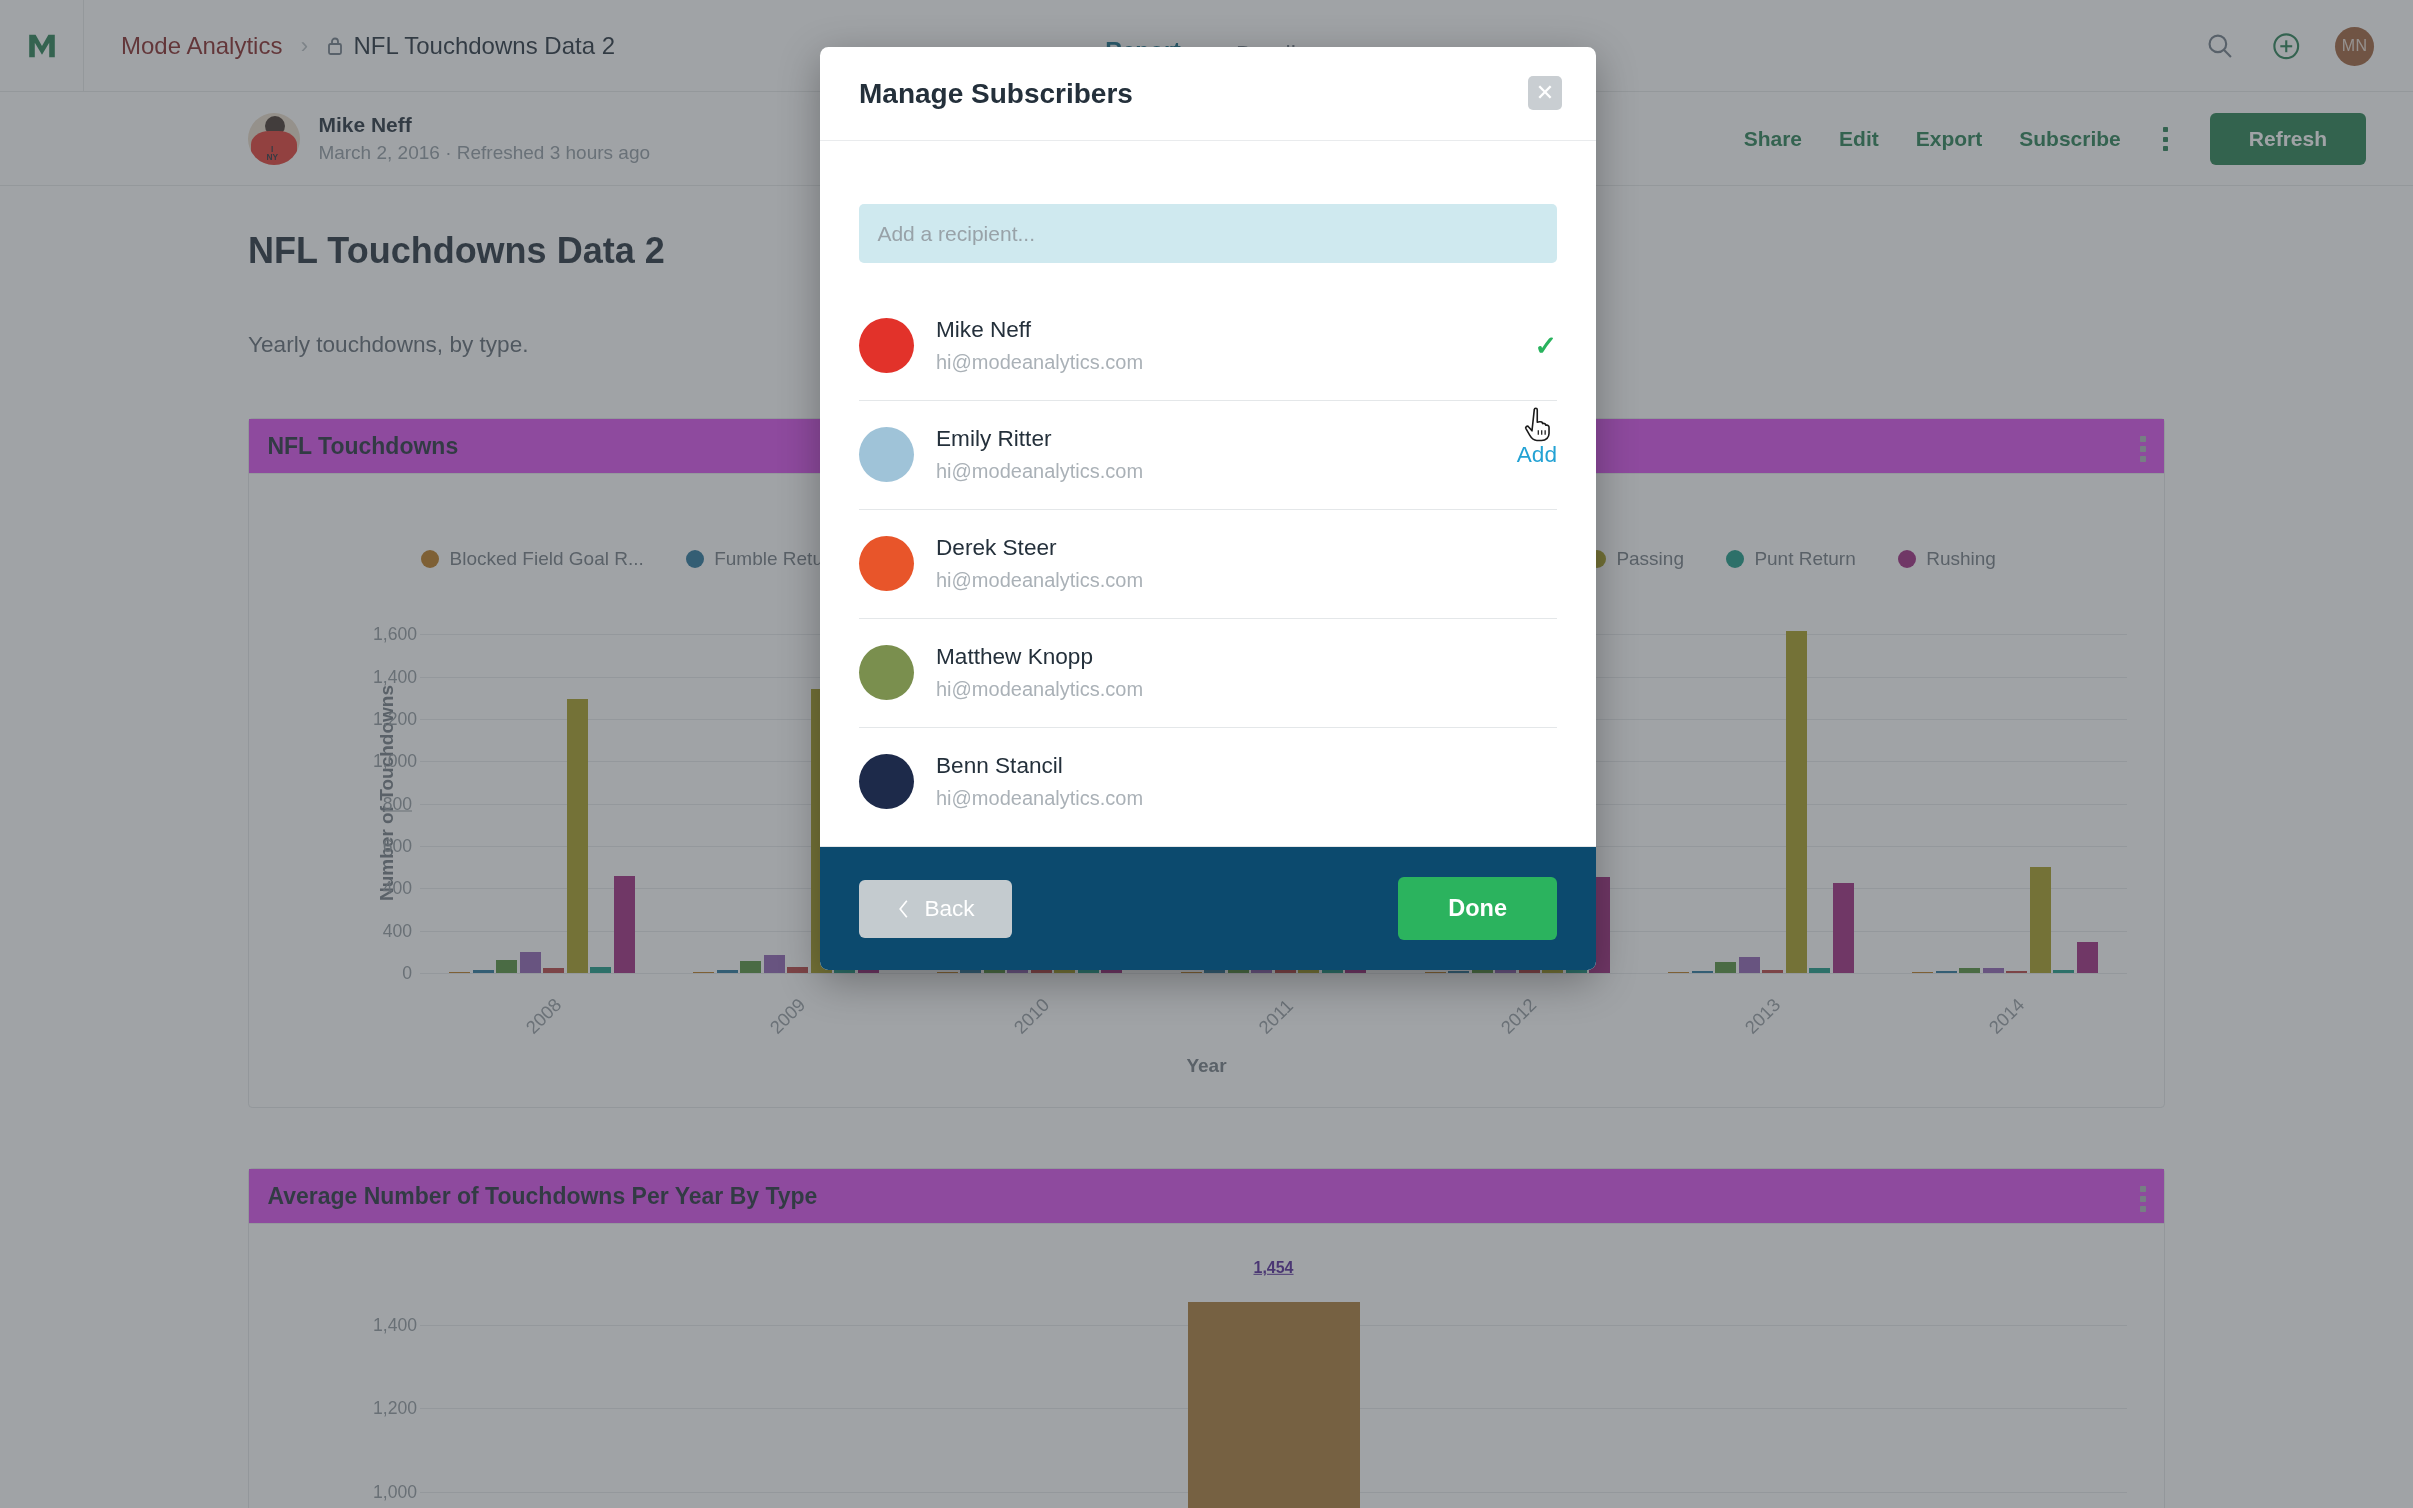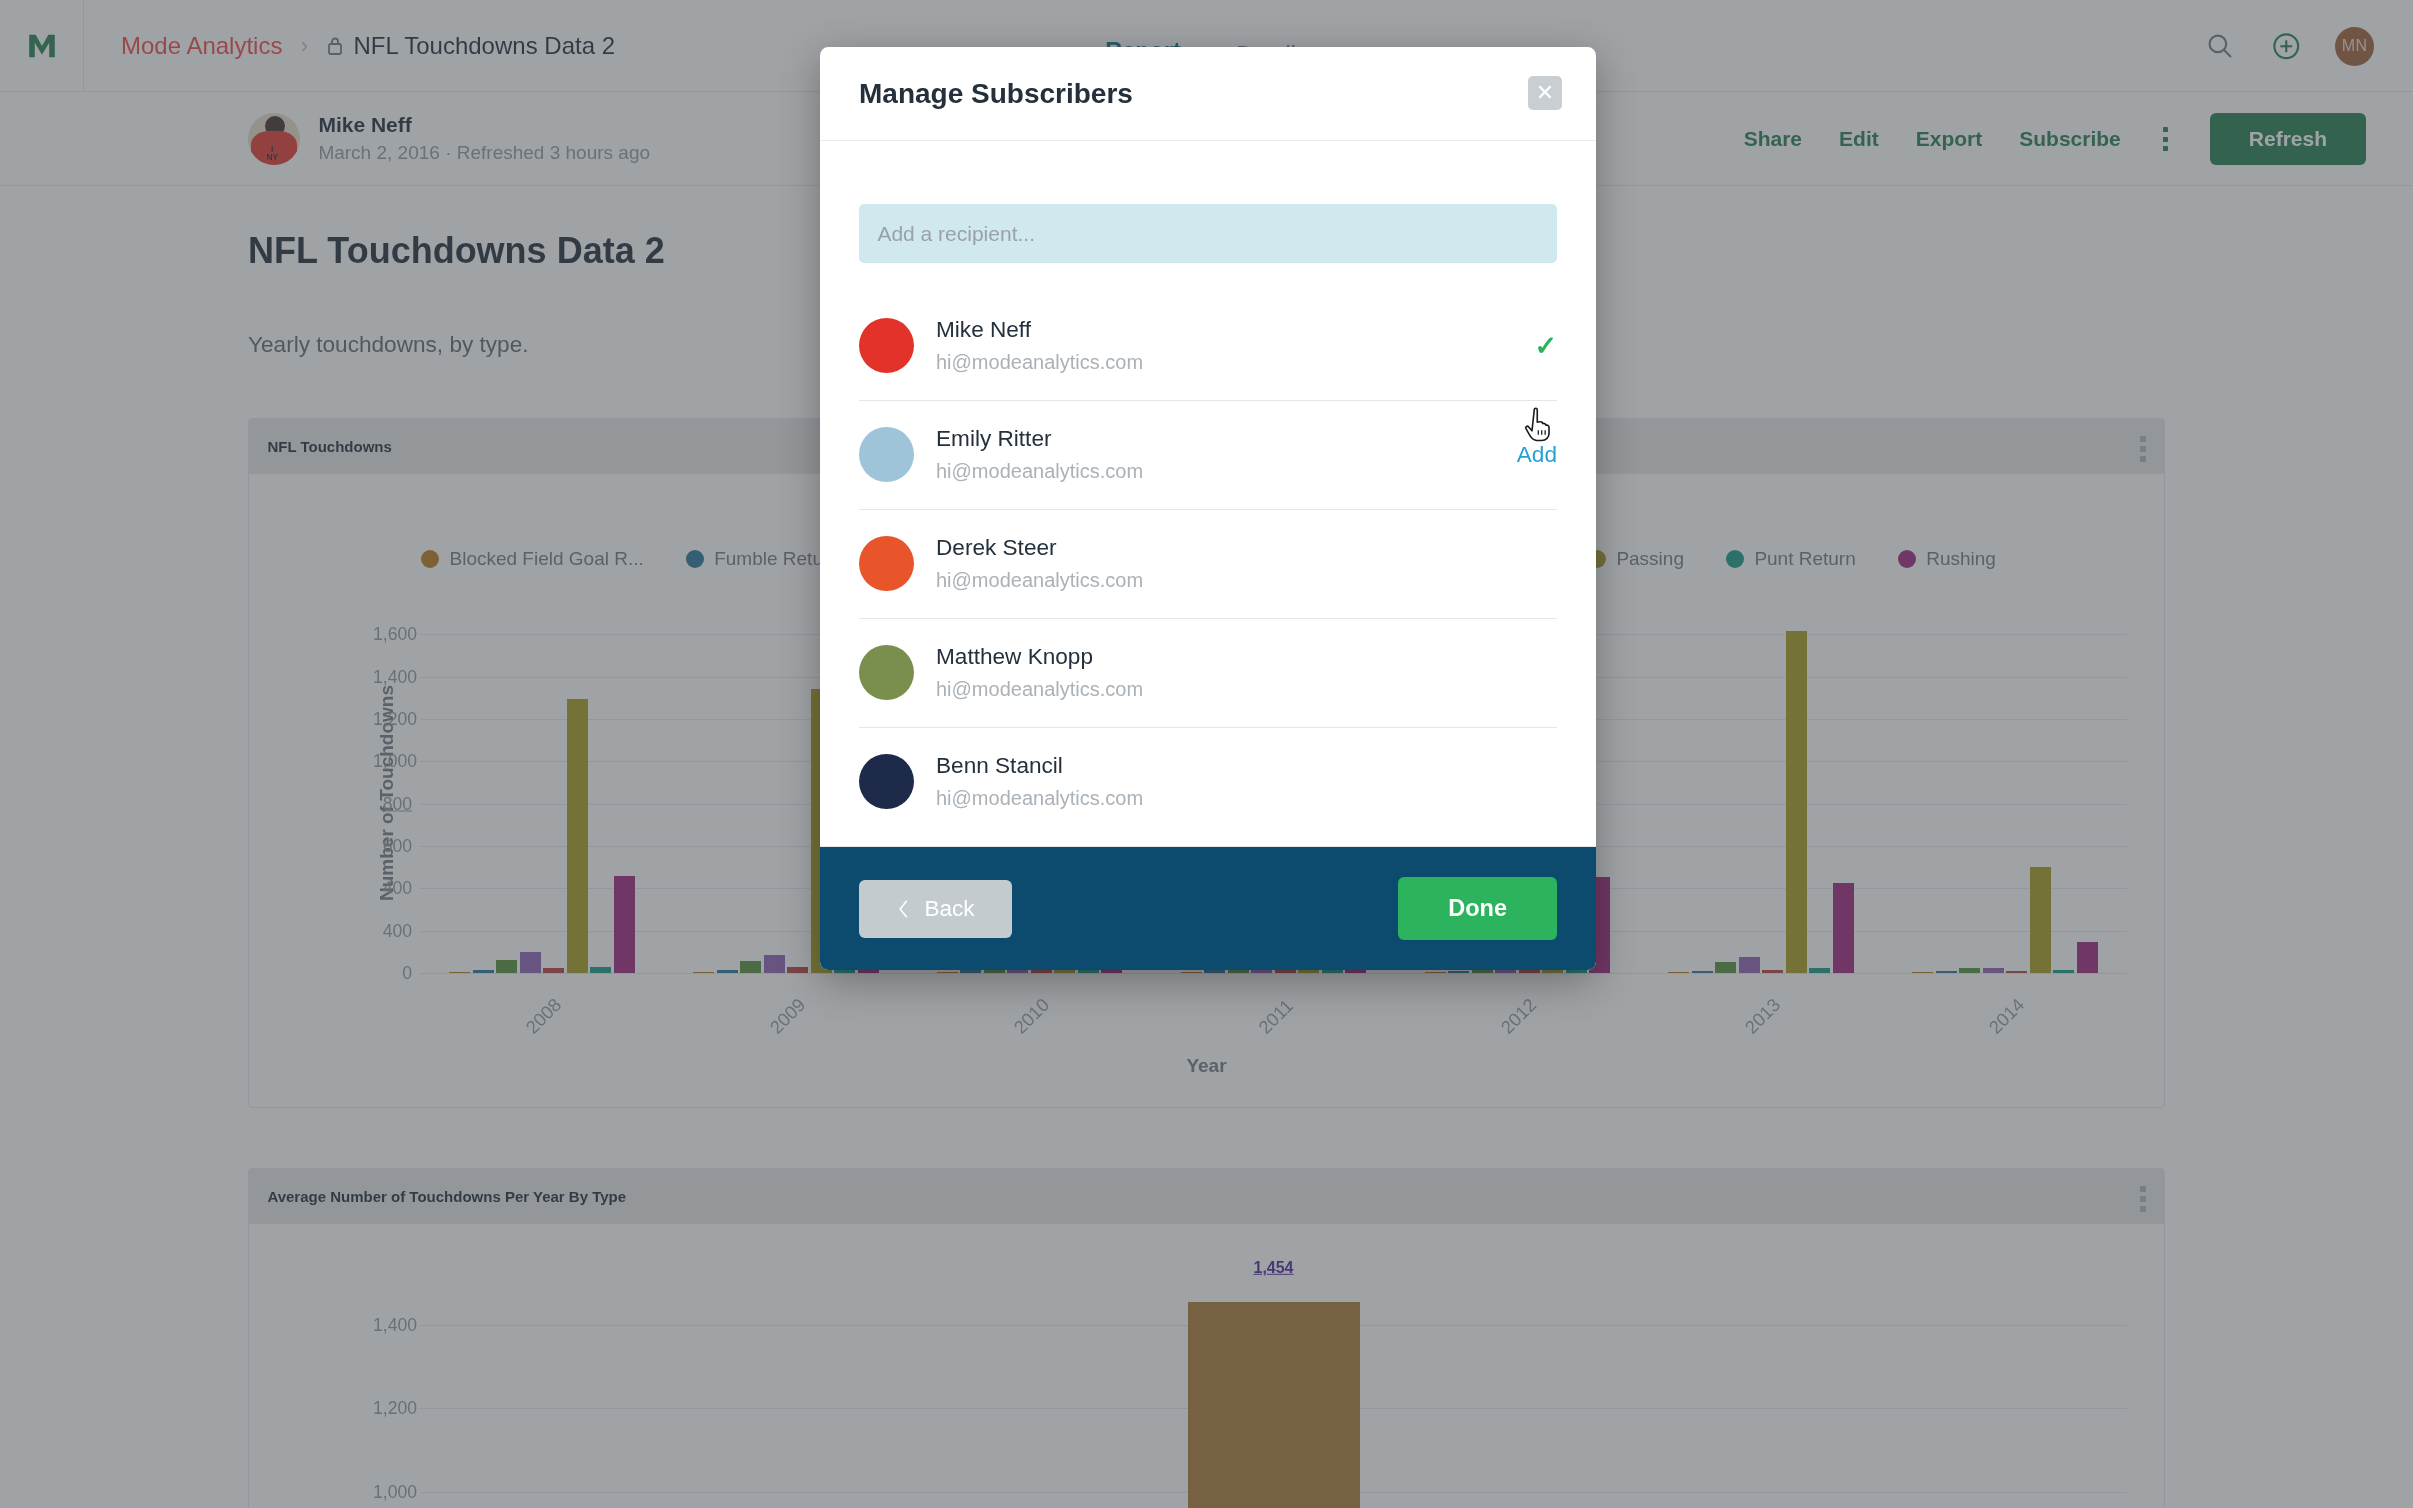--- a/index.html
+++ b/index.html
@@ -20,21 +20,21 @@
     border-bottom: 1.7px solid #e6e8e9;
     display: flex; align-items: center;
   }
   .logo-cell {
     width: 84px; height: 92px; display: flex;
     align-items: center; justify-content: center;
     border-right: 1.7px solid #e6e8e9;
   }
   .logo-m { width: 32px; height: 32px; }
   .breadcrumb { display: flex; align-items: center; padding-left: 37px; gap: 18.4px; }
-  .crumb-org { color: #ef4444; font-size: 24px; }
+  .crumb-org { color: #7f1d1d; font-size: 24px; }
   .crumb-sep { color: #b6bcc0; font-size: 22px; }
   .crumb-current { display: flex; align-items: center; gap: 11px; color: #1b2733; font-size: 24px; }
   .lock-icon { width: 16px; height: 20px; }
 
   .navtabs {
     position: absolute; left: 50%; transform: translateX(-50%);
     bottom: 0; display: flex; gap: 55px; height: 100%;
     align-items: flex-end;
   }
   .navtab {
@@ -86,23 +86,23 @@
   
   .body-area { padding: 44px 248px 0 248px; }
   .doc-title { font-size: 36px; font-weight: bold; color: #1b2733; }
   .doc-sub { font-size: 22.6px; color: #59636d; margin-top: 60px; }
 
   .card {
     margin-top: 60px; border: 1.7px solid #e3e6e8; border-radius: 4.2px;
     background: #fff; position: relative;
   }
   .card-head {
-    height: 55px; background: #e5e5e5; border-bottom: 1.7px solid #e9ebed;
+    height: 55px; background: #d946ef; border-bottom: 1.7px solid #e9ebed;
     display: flex; align-items: center; padding: 0 18.4px;
-    font-size: 15px; font-weight: bold; color: #1b2733;
+    font-size: 23px; font-weight: bold; color: #1b2733;
   }
   .card-kebab { position: absolute; right: 18.4px; top: 17px; display: flex; flex-direction: column; gap: 4.2px; }
   .card-kebab i { width: 5.9px; height: 5.9px; background: #aab2b8; border-radius: 0.8px; }
 
   
   .chart1 { height: 633px; position: relative; }
   .legend {
     position: absolute; top: 74px; left: 4px; right: 0;
     display: flex; justify-content: center; gap: 42px; align-items: center;
   }

